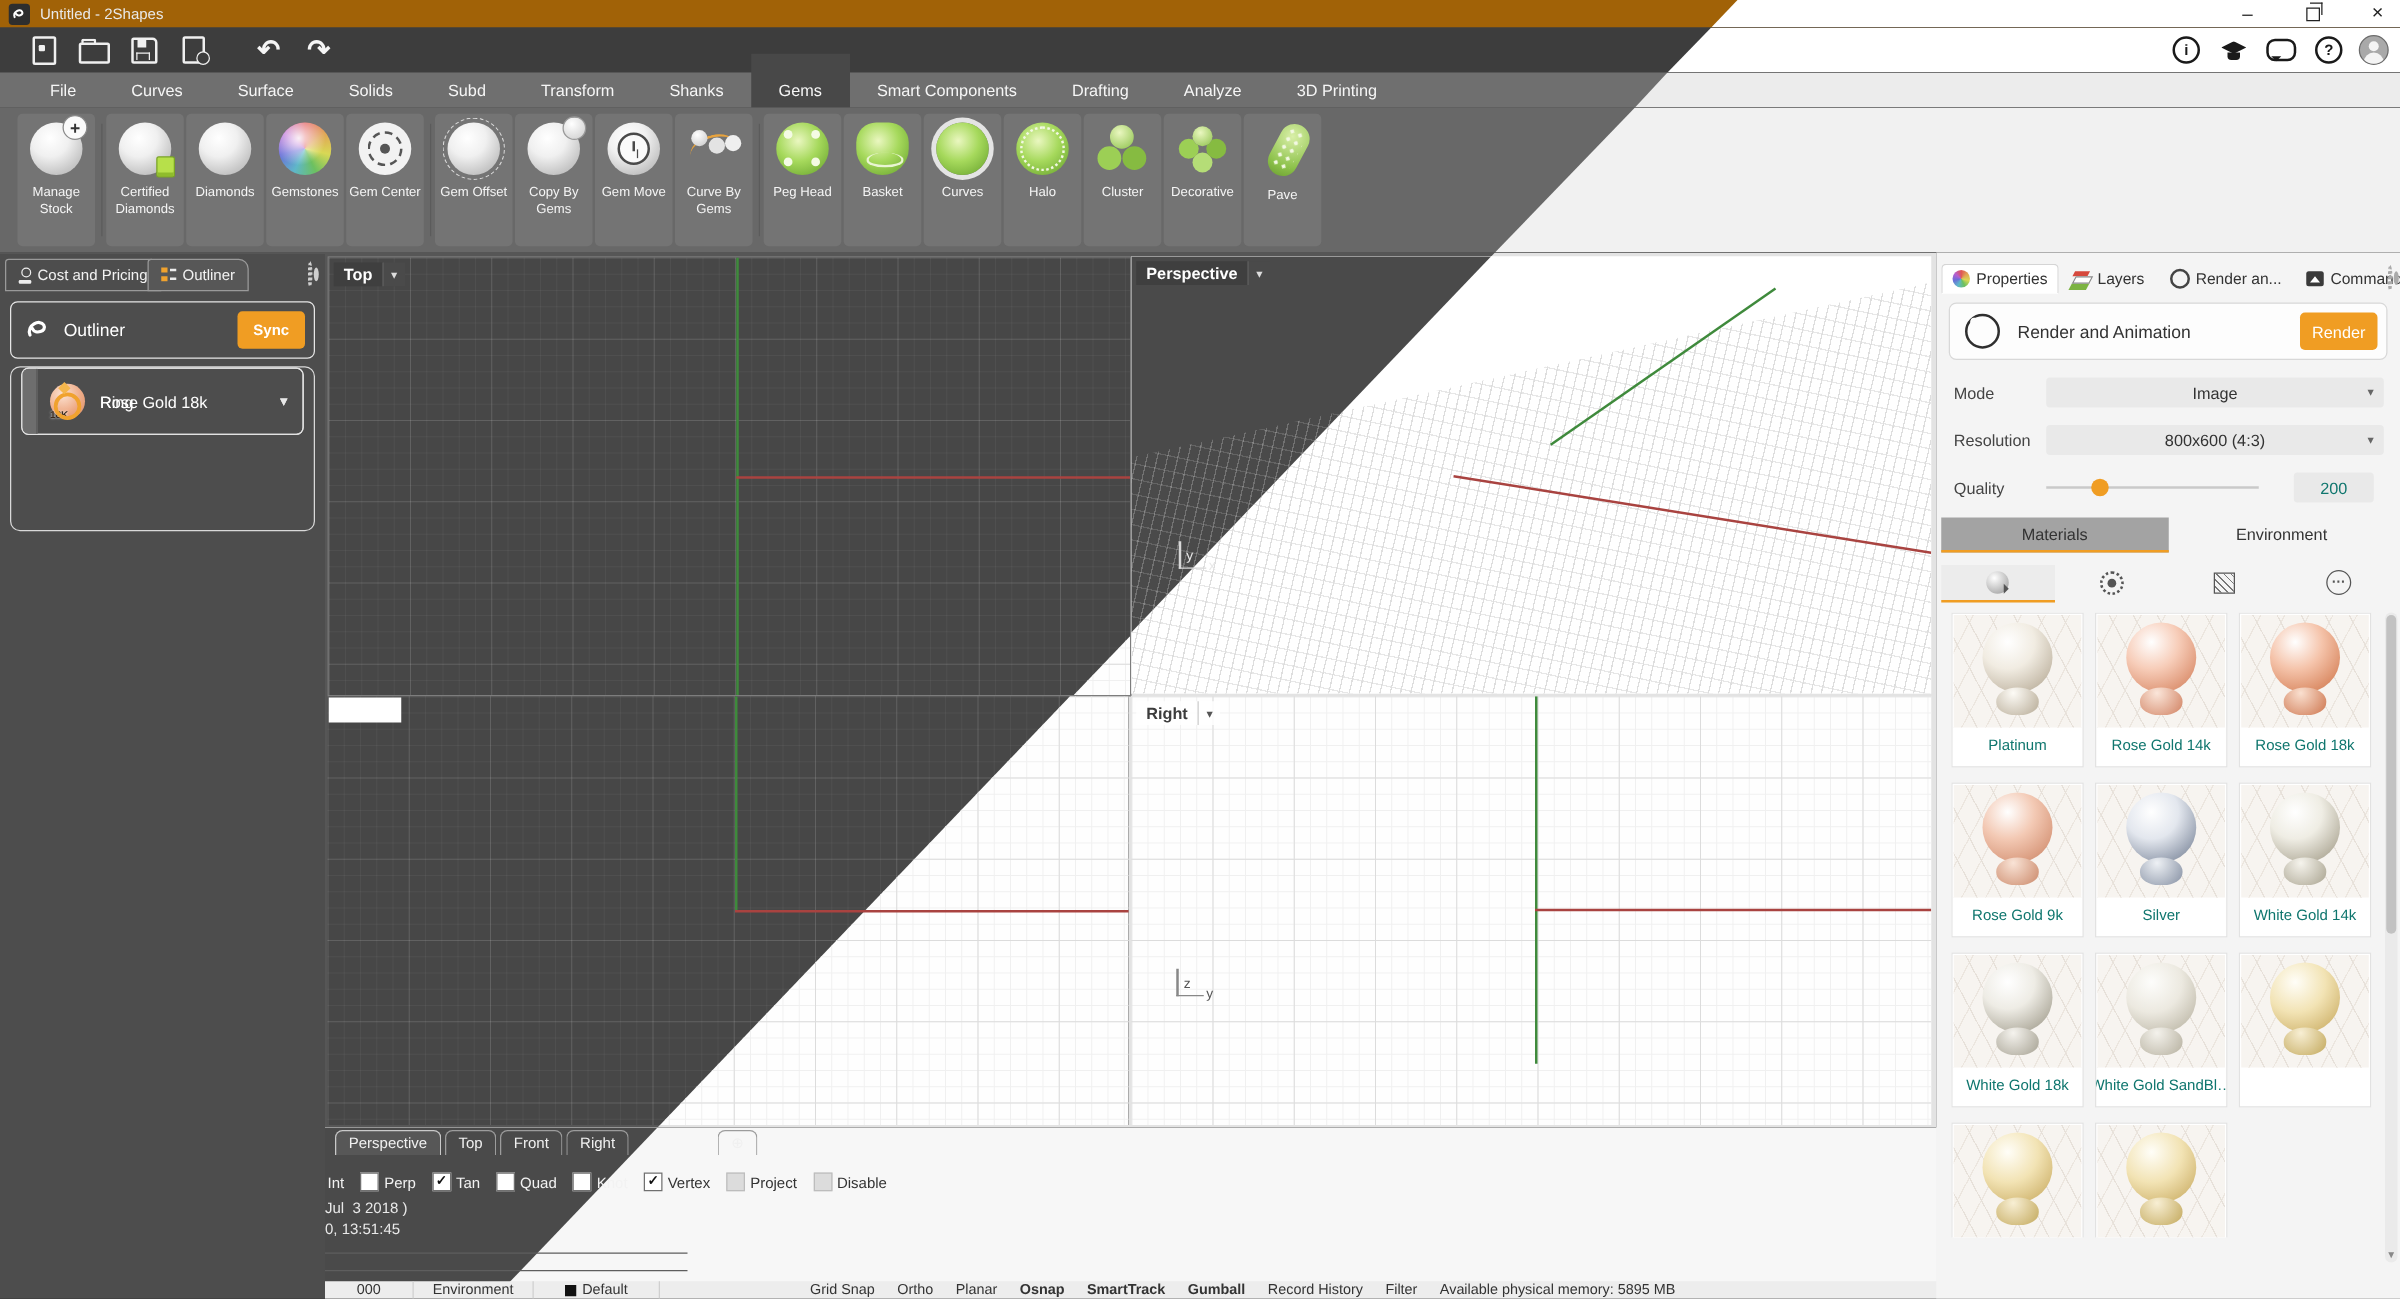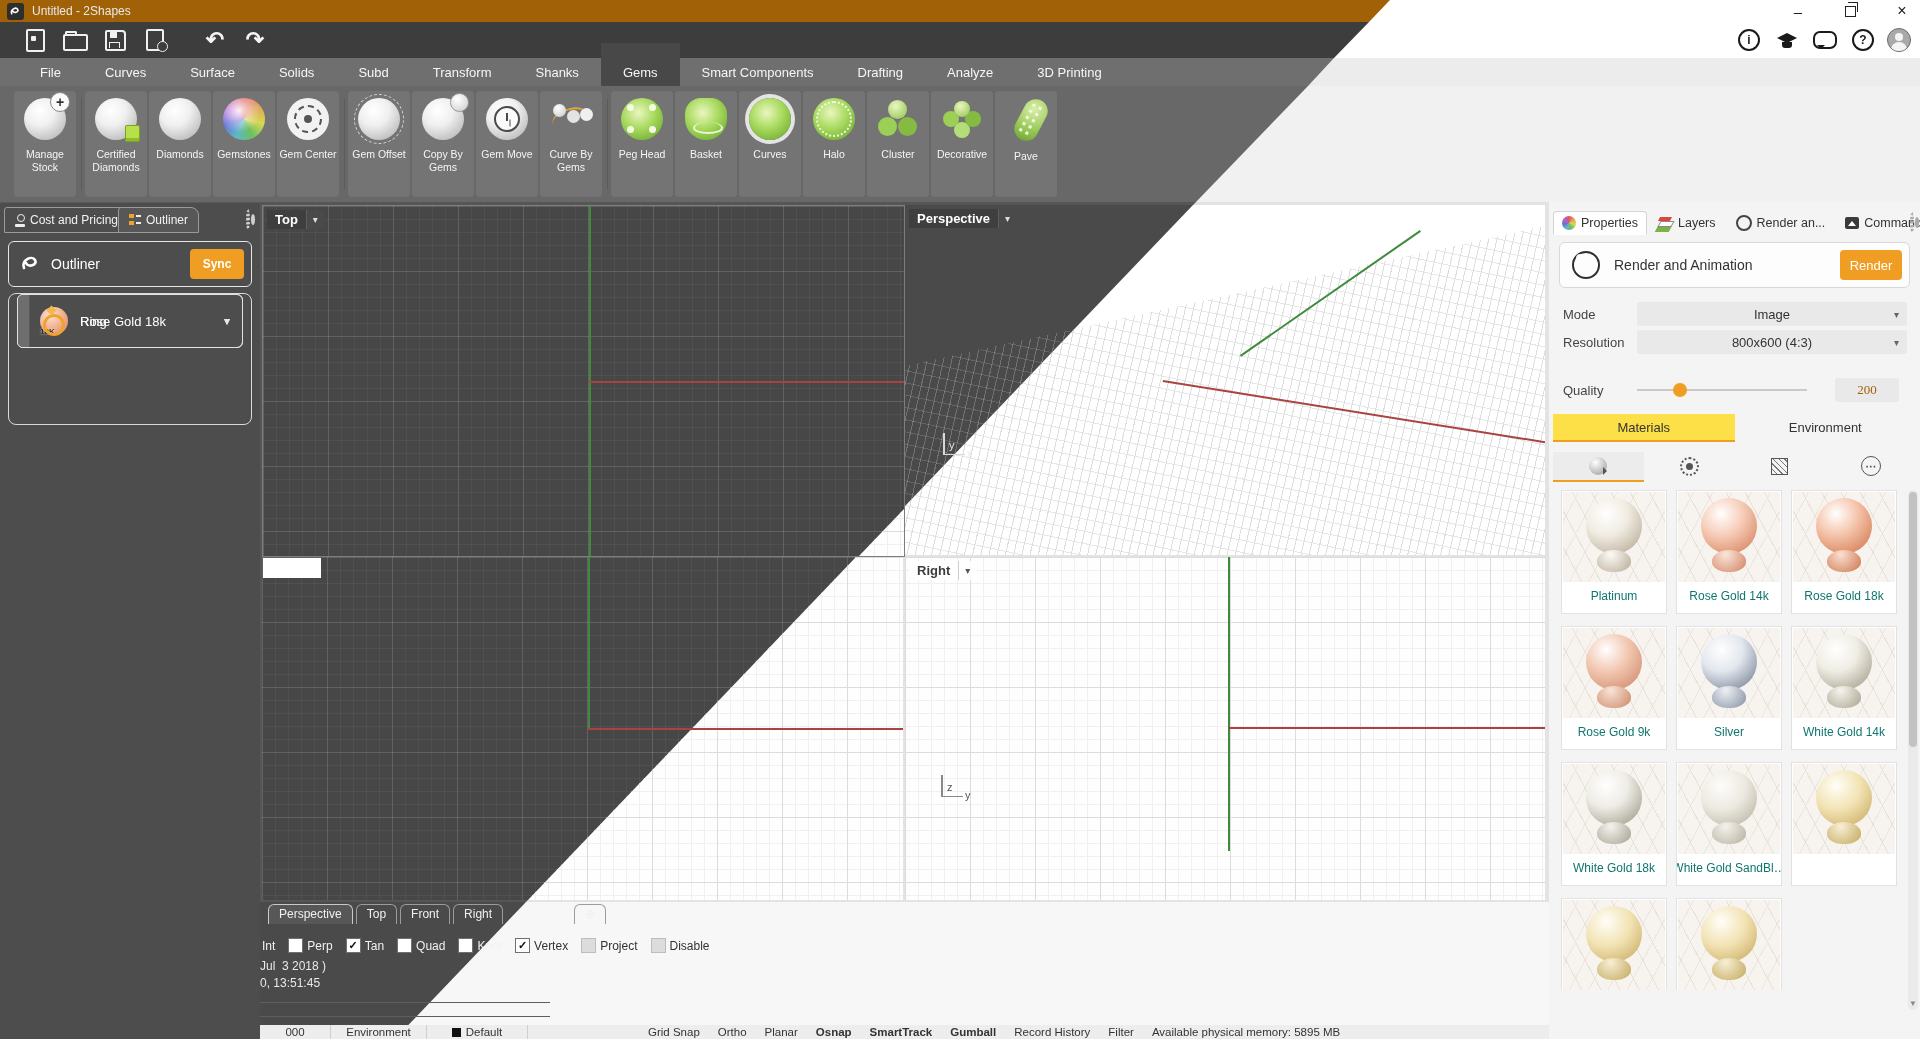--- a/index.html
+++ b/index.html
@@ -247,34 +247,34 @@
   #rp-gear .gear:after{border-color:#aaa;}
   #render-header{position:absolute;left:10px;top:40px;width:349px;height:44px;background:#fdfdfd;border:1px solid #d8d8d8;border-radius:6px;
     display:flex;align-items:center;}
   .render-ball{margin-left:12px;width:24px;height:24px;border:2.5px solid #2f2f2f;border-radius:50%;position:relative;flex:none;}
   .render-ball:after{content:"";position:absolute;left:2px;top:1px;width:8px;height:5px;border:2px solid #fdfdfd;border-radius:50%;border-bottom:none;border-right:none;transform:rotate(10deg);}
   #render-title{margin-left:14px;font-size:14px;color:#333;}
   #render-btn{position:absolute;right:7px;top:7px;width:62px;height:30px;background:#f09d23;border:none;border-radius:4px;
     color:#fff;font-size:13px;cursor:pointer;font-family:inherit;}
   .rp-row{position:absolute;left:14px;width:345px;height:24px;display:flex;align-items:center;}
   #row-mode{top:100px;}
-  #row-resolution{top:128px;}
+  #row-resolution{top:138px;}
   #row-quality{top:176px;}
   .rp-label{width:74px;font-size:13px;color:#444;flex:none;}
   .rp-select{position:relative;width:270px;height:24px;background:#e9e9e9;border-radius:3px;display:flex;align-items:center;justify-content:center;
     font-size:13px;color:#333;cursor:pointer;}
   .rp-select .chev{position:absolute;right:8px;font-size:10px;color:#666;}
   .slider{position:relative;width:170px;height:24px;cursor:pointer;}
   .slider .track{position:absolute;left:0;right:0;top:11px;height:2px;background:#c9c9c9;}
   .slider .handle{position:absolute;left:36px;top:5px;width:14px;height:14px;border-radius:50%;background:#f09d23;}
   .qty-value{margin-left:28px;width:64px;height:24px;background:#e9e9e9;border-radius:3px;display:flex;align-items:center;justify-content:center;
-    font-size:13px;color:#a16207;font-family:Liberation Serif, serif;}
+    font-size:13px;color:#0f766e;}
   #mat-env-tabs{position:absolute;left:4px;top:212px;width:363px;height:28px;display:flex;}
   .me-tab{flex:1;display:flex;align-items:center;justify-content:center;font-size:13px;color:#333;cursor:pointer;border-bottom:2px solid transparent;}
-  .me-tab.is-active{background:#fde047;border-bottom-color:#f09d23;}
+  .me-tab.is-active{background:#a3a3a3;border-bottom-color:#f09d23;}
   #cat-row{position:absolute;left:4px;top:250px;width:363px;height:30px;display:flex;}
   .cat{flex:1;display:flex;align-items:center;justify-content:center;cursor:pointer;border-bottom:2px solid transparent;}
   .cat.is-active{background:#ececec;border-bottom-color:#f09d23;}
   .cat-metal{width:18px;height:18px;border-radius:50%;background:radial-gradient(circle at 36% 30%,#fff,#b5b5b5 70%,#909090);position:relative;}
   .cat-metal:after{content:"";position:absolute;right:-4px;bottom:0;width:0;height:0;border:4px solid transparent;border-left-color:#555;}
   .cat-gems{width:15px;height:15px;border:2px dotted #555;border-radius:50%;position:relative;}
   .cat-gems:after{content:"";position:absolute;inset:4px;background:#555;border-radius:50%;}
   .cat-texture{width:15px;height:15px;border:1.5px solid #555;
     background:repeating-linear-gradient(45deg,transparent 0 3px,#777 3px 4px);}
   .cat-more{width:18px;height:18px;border:1.5px solid #555;border-radius:50%;display:flex;align-items:center;justify-content:center;

